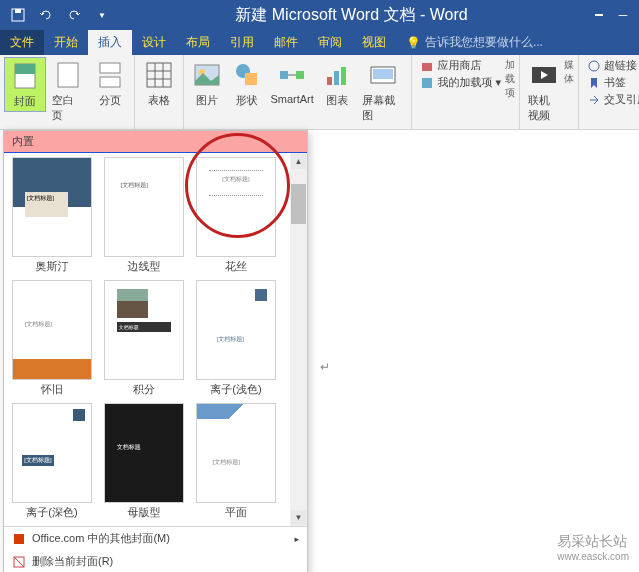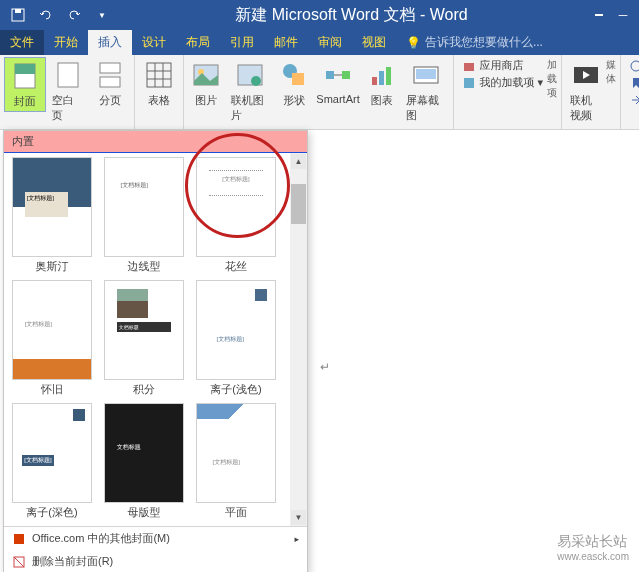--- a/index.html
+++ b/index.html
@@ -166,29 +166,20 @@
             <svg width="28" height="24">
               <rect x="2" y="2" width="24" height="20" fill="#cde" stroke="#888"></rect>
               <circle cx="9" cy="9" r="3" fill="#fc6"></circle>
               <path d="M2 18 L10 10 L18 18 L26 12 V22 H2 Z" fill="#6a8"></path>
             </svg>
           </div>
           <span>图片</span>
         </div>
       <div class="rbtn rbtn-lg">
           <div class="rbtn-icon">
-            <svg width="28" height="24">
-              <rect x="2" y="2" width="24" height="20" fill="#cde" stroke="#888"></rect>
-              <circle cx="20" cy="18" r="5" fill="#4a8"></circle>
-            </svg>
-          </div>
-          <span>联机图片</span>
-        </div>
-      <div class="rbtn rbtn-lg">
-          <div class="rbtn-icon">
             <svg width="28" height="28">
               <circle cx="10" cy="10" r="7" fill="#6ac"></circle>
               <rect x="12" y="12" width="12" height="12" fill="#fb6"></rect>
             </svg>
           </div>
           <span>形状</span>
         </div>
       <div class="rbtn rbtn-lg">
           <div class="rbtn-icon">
             <svg width="28" height="24">

